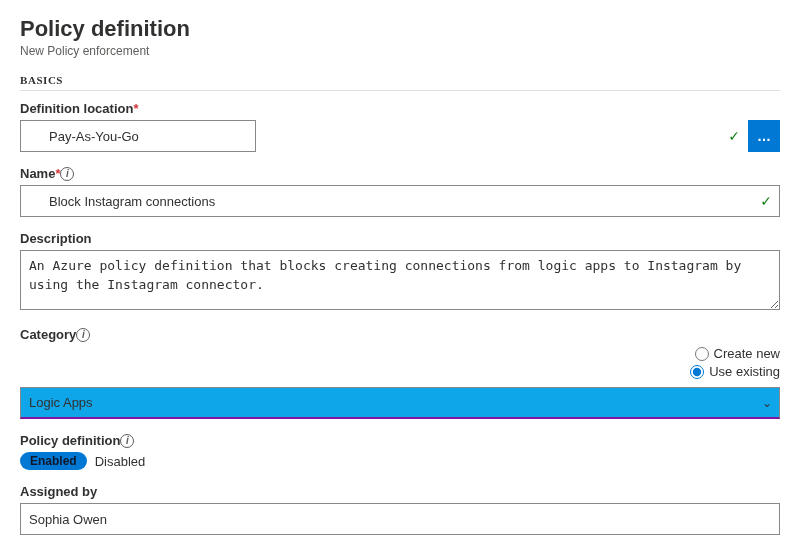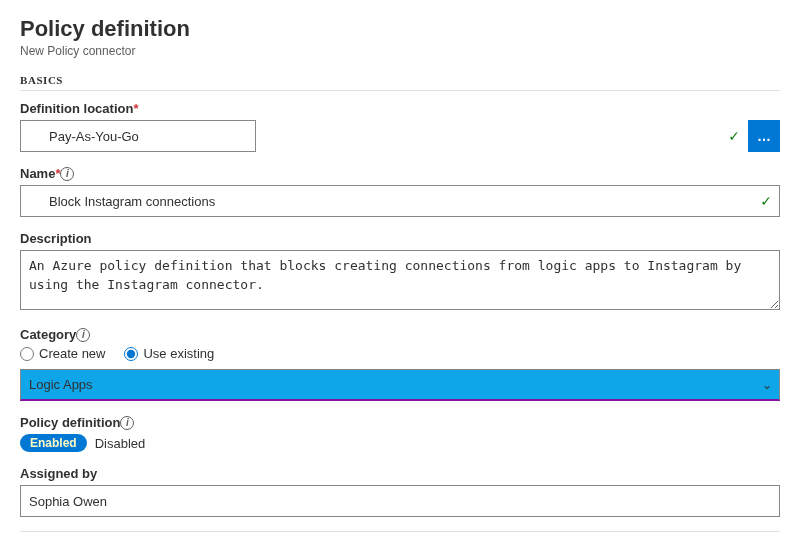--- a/index.html
+++ b/index.html
@@ -114,23 +114,24 @@
     }
     textarea.input-text {
       height: 60px;
       width: 100%;
       resize: vertical;
       padding: 6px 8px;
       line-height: 1.4;
     }
     .radio-group {
       display: flex;
-      align-items: center;
-      gap: 19px;
+      align-items: flex-end;
+      gap: 3px;
       margin-bottom: 8px;
+      flex-direction: column;
     }
     .radio-option {
       display: flex;
       align-items: center;
       gap: 5px;
       cursor: pointer;
     }
     .radio-option input[type="radio"] {
       accent-color: #0078d4;
       width: 14px;
@@ -167,21 +168,21 @@
       font-size: 12px;
       pointer-events: none;
     }
     .toggle-group {
       display: flex;
       align-items: center;
       gap: 8px;
     }
     .toggle-pill {
       background: #0078d4;
-      color: #fef9c3;
+      color: #0f172a;
       border-radius: 12px;
       padding: 2px 10px;
       font-size: 12px;
       font-weight: 600;
       cursor: pointer;
       border: none;
     }
     .toggle-option {
       font-size: 13px;
       color: #323130;
@@ -195,21 +196,21 @@
     .full-width {
       width: 100%;
     }
   </style>
 </head>
 <body>
 
 <div class="page-container">
 
   <h1 class="page-title">Policy definition</h1>
-  <div class="page-subtitle">New Policy connector</div>
+  <div class="page-subtitle">New Policy enforcement</div>
 
   <div class="section-header">BASICS</div>
 
   <div class="field-group">
     <div class="field-label">
       <span>Definition location</span>
       <span class="required-star">*</span>
     </div>
     <div class="input-row">
       <div class="input-with-check full-width">

